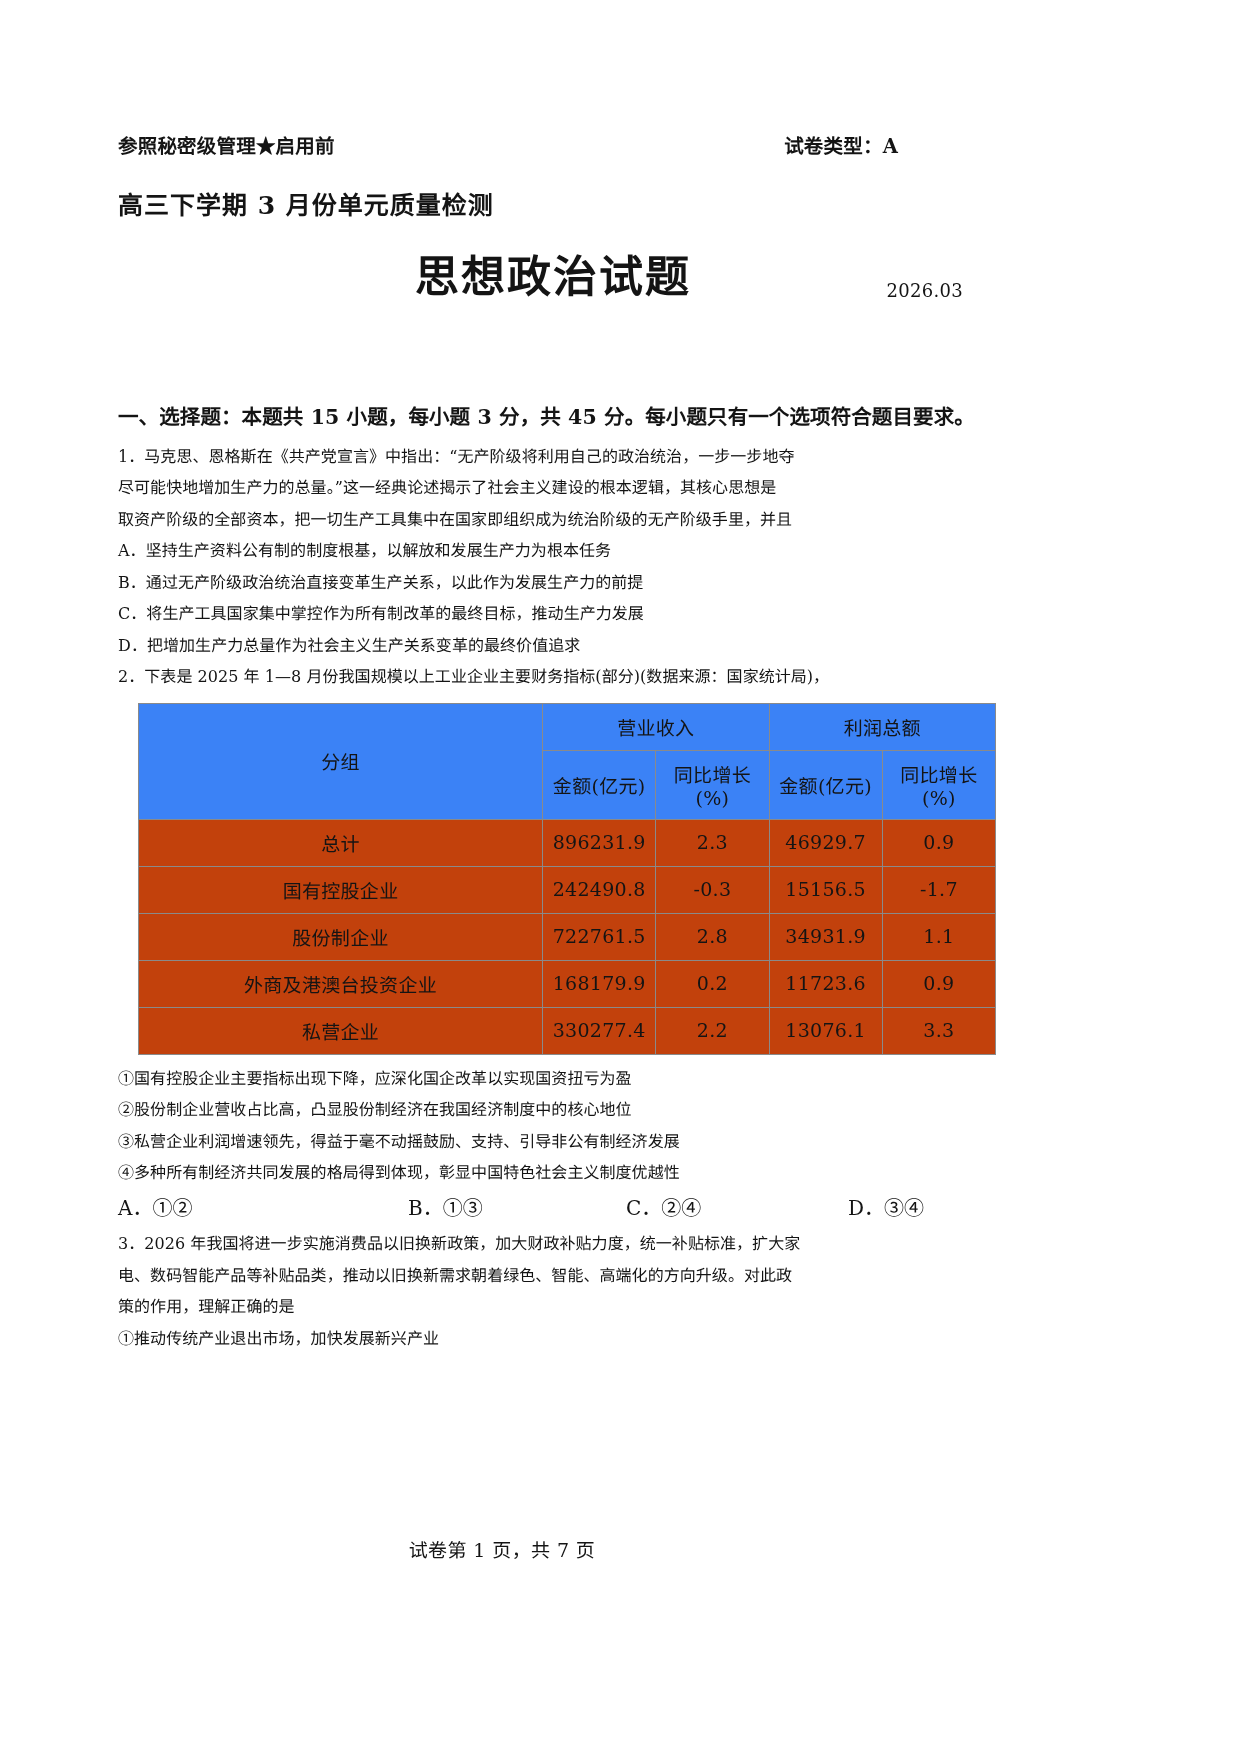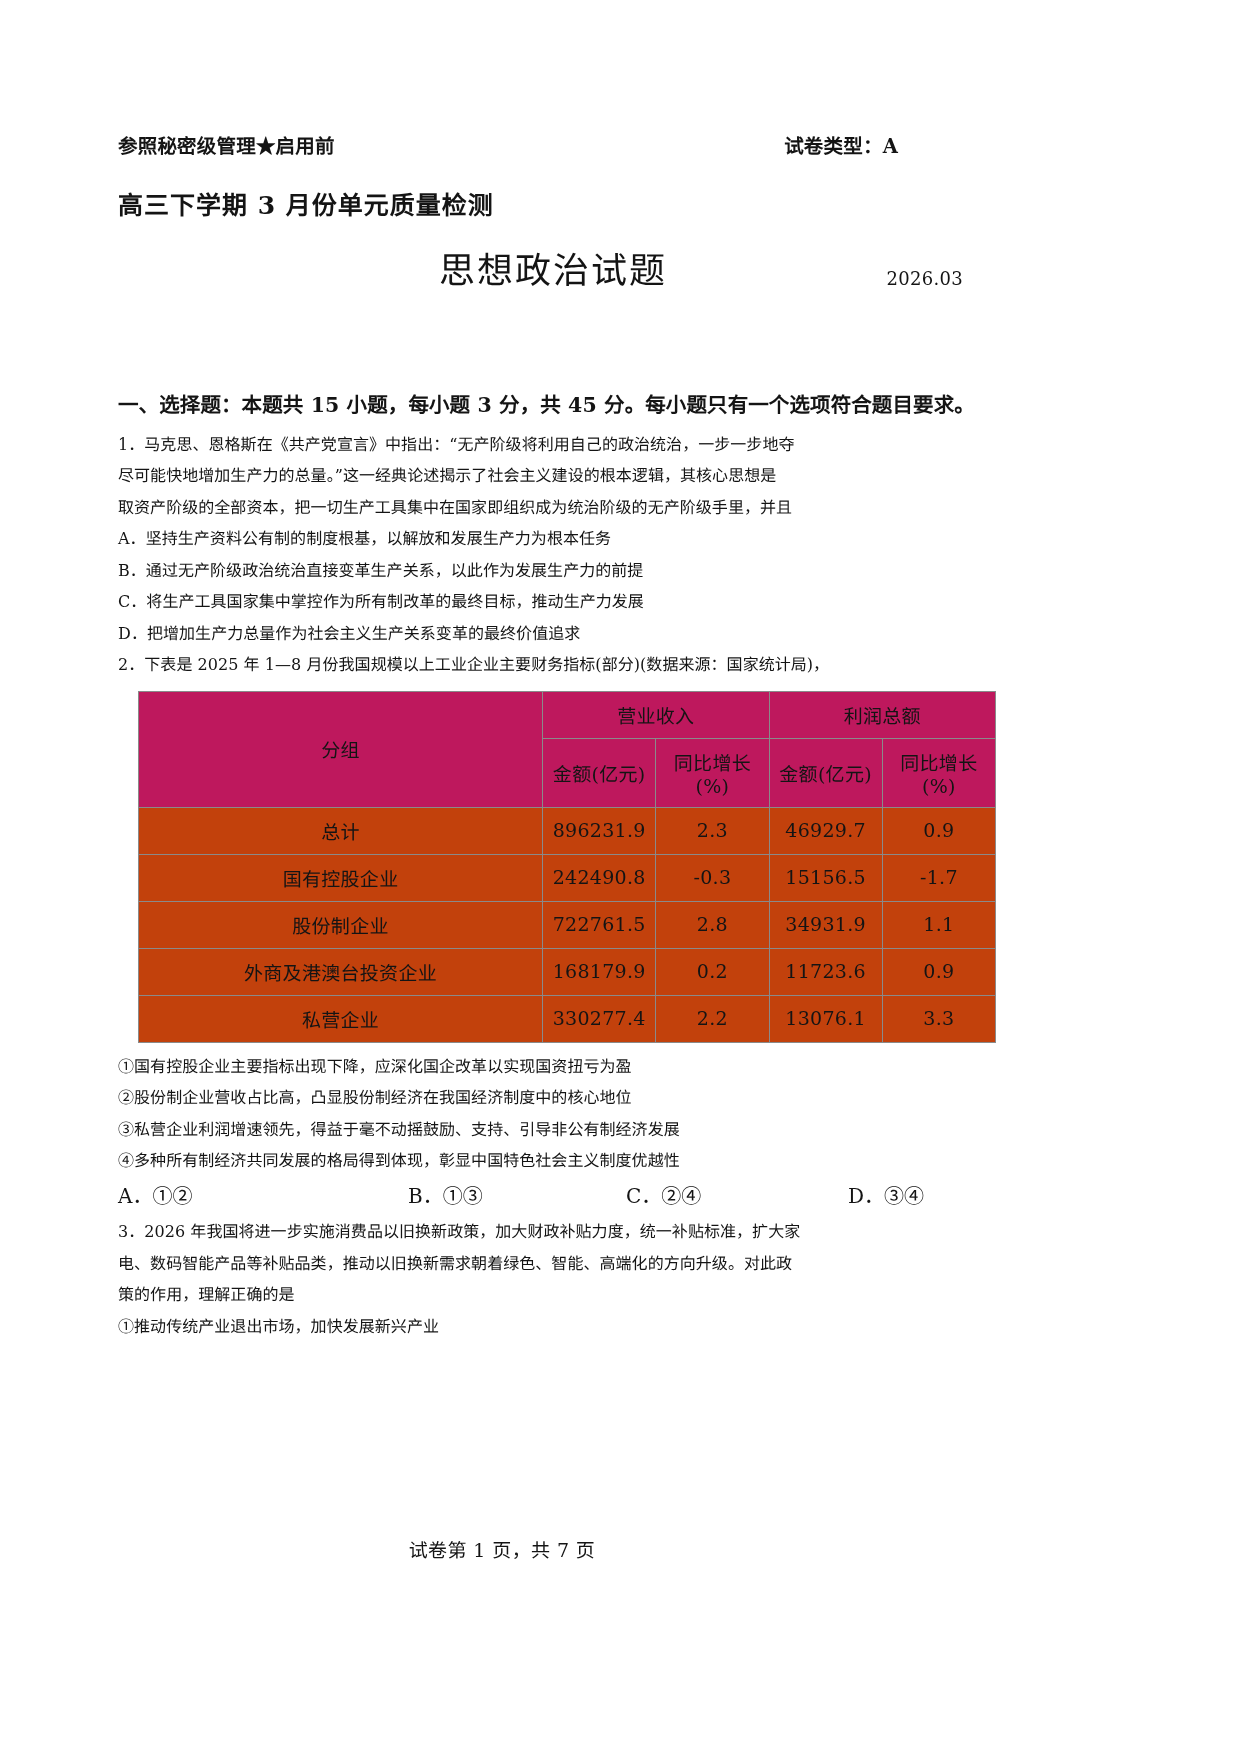--- a/index.html
+++ b/index.html
@@ -49,22 +49,22 @@
     font-weight: bold;
     letter-spacing: 1px;
     margin: 0 0 20px 0;
   }
   .title-row {
     position: relative;
     text-align: center;
     margin: 0 0 0 0;
   }
   .title-sub {
-    font-size: 36px;
-    font-weight: normal;
+    font-size: 44px;
+    font-weight: bold;
     letter-spacing: 2px;
     display: inline-block;
     margin-left: -30px;
   }
   .title-date {
     position: absolute;
     right: 55px;
     bottom: 4px;
     font-size: 18px;
     font-weight: normal;
@@ -117,21 +117,21 @@
   }
   table.fin td, table.fin th {
     border: 1px solid #8a8a8a;
     font-weight: normal;
     font-size: 19px;
     text-align: center;
     padding: 9px 2px 10px 2px;
     letter-spacing: 0.3px;
   }
   table.fin thead td, table.fin thead th {
-    background: #be185d;
+    background: #3b82f6;
   }
   table.fin td.group-col { width: 268px; }
   table.fin td.num-col   { width: 148px; }
   table.fin td.pct-col   { width: 147px; }
   table.fin tbody td { background: #c2410c; }
   .num { letter-spacing: 0.8px; }
 
   
   .footer {
     position: absolute;

